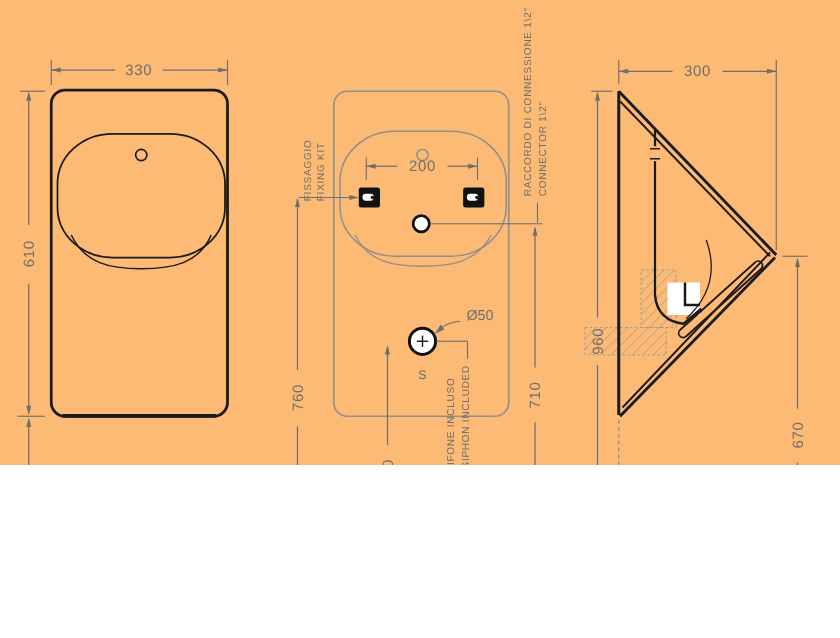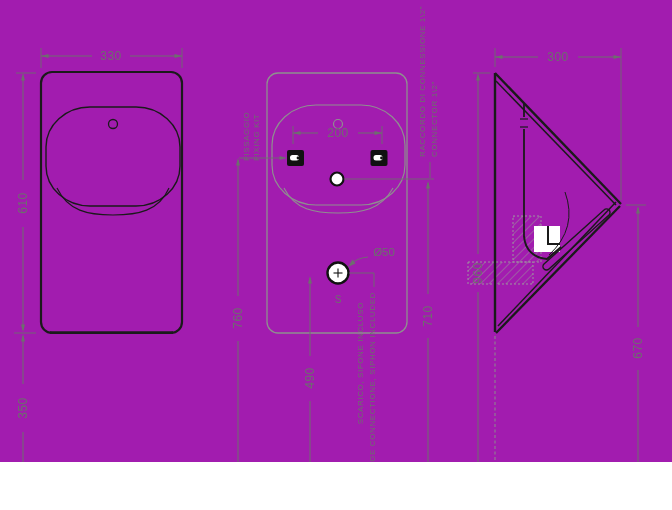--- a/index.html
+++ b/index.html
@@ -1,16 +1,16 @@
 <!DOCTYPE html>
 <html><head>
 <meta charset="utf-8">
 <style>
   html,body{margin:0;padding:0;background:#ffffff;}
-  .canvas{position:relative;width:672px;height:462px;background:#a21caf;overflow:hidden;
+  .canvas{position:relative;width:672px;height:372px;background:#fdba74;overflow:hidden;
           font-family:"Liberation Sans",sans-serif;}
   svg{display:block;}
   text{fill:#6e6e6e;}
   .dim{font-size:12px;letter-spacing:0.5px;}
   .ann{font-size:8px;letter-spacing:0.6px;}
   .dia{font-size:11.5px;}
   .slab{font-size:10px;}
 </style>
 </head>
 <body>

